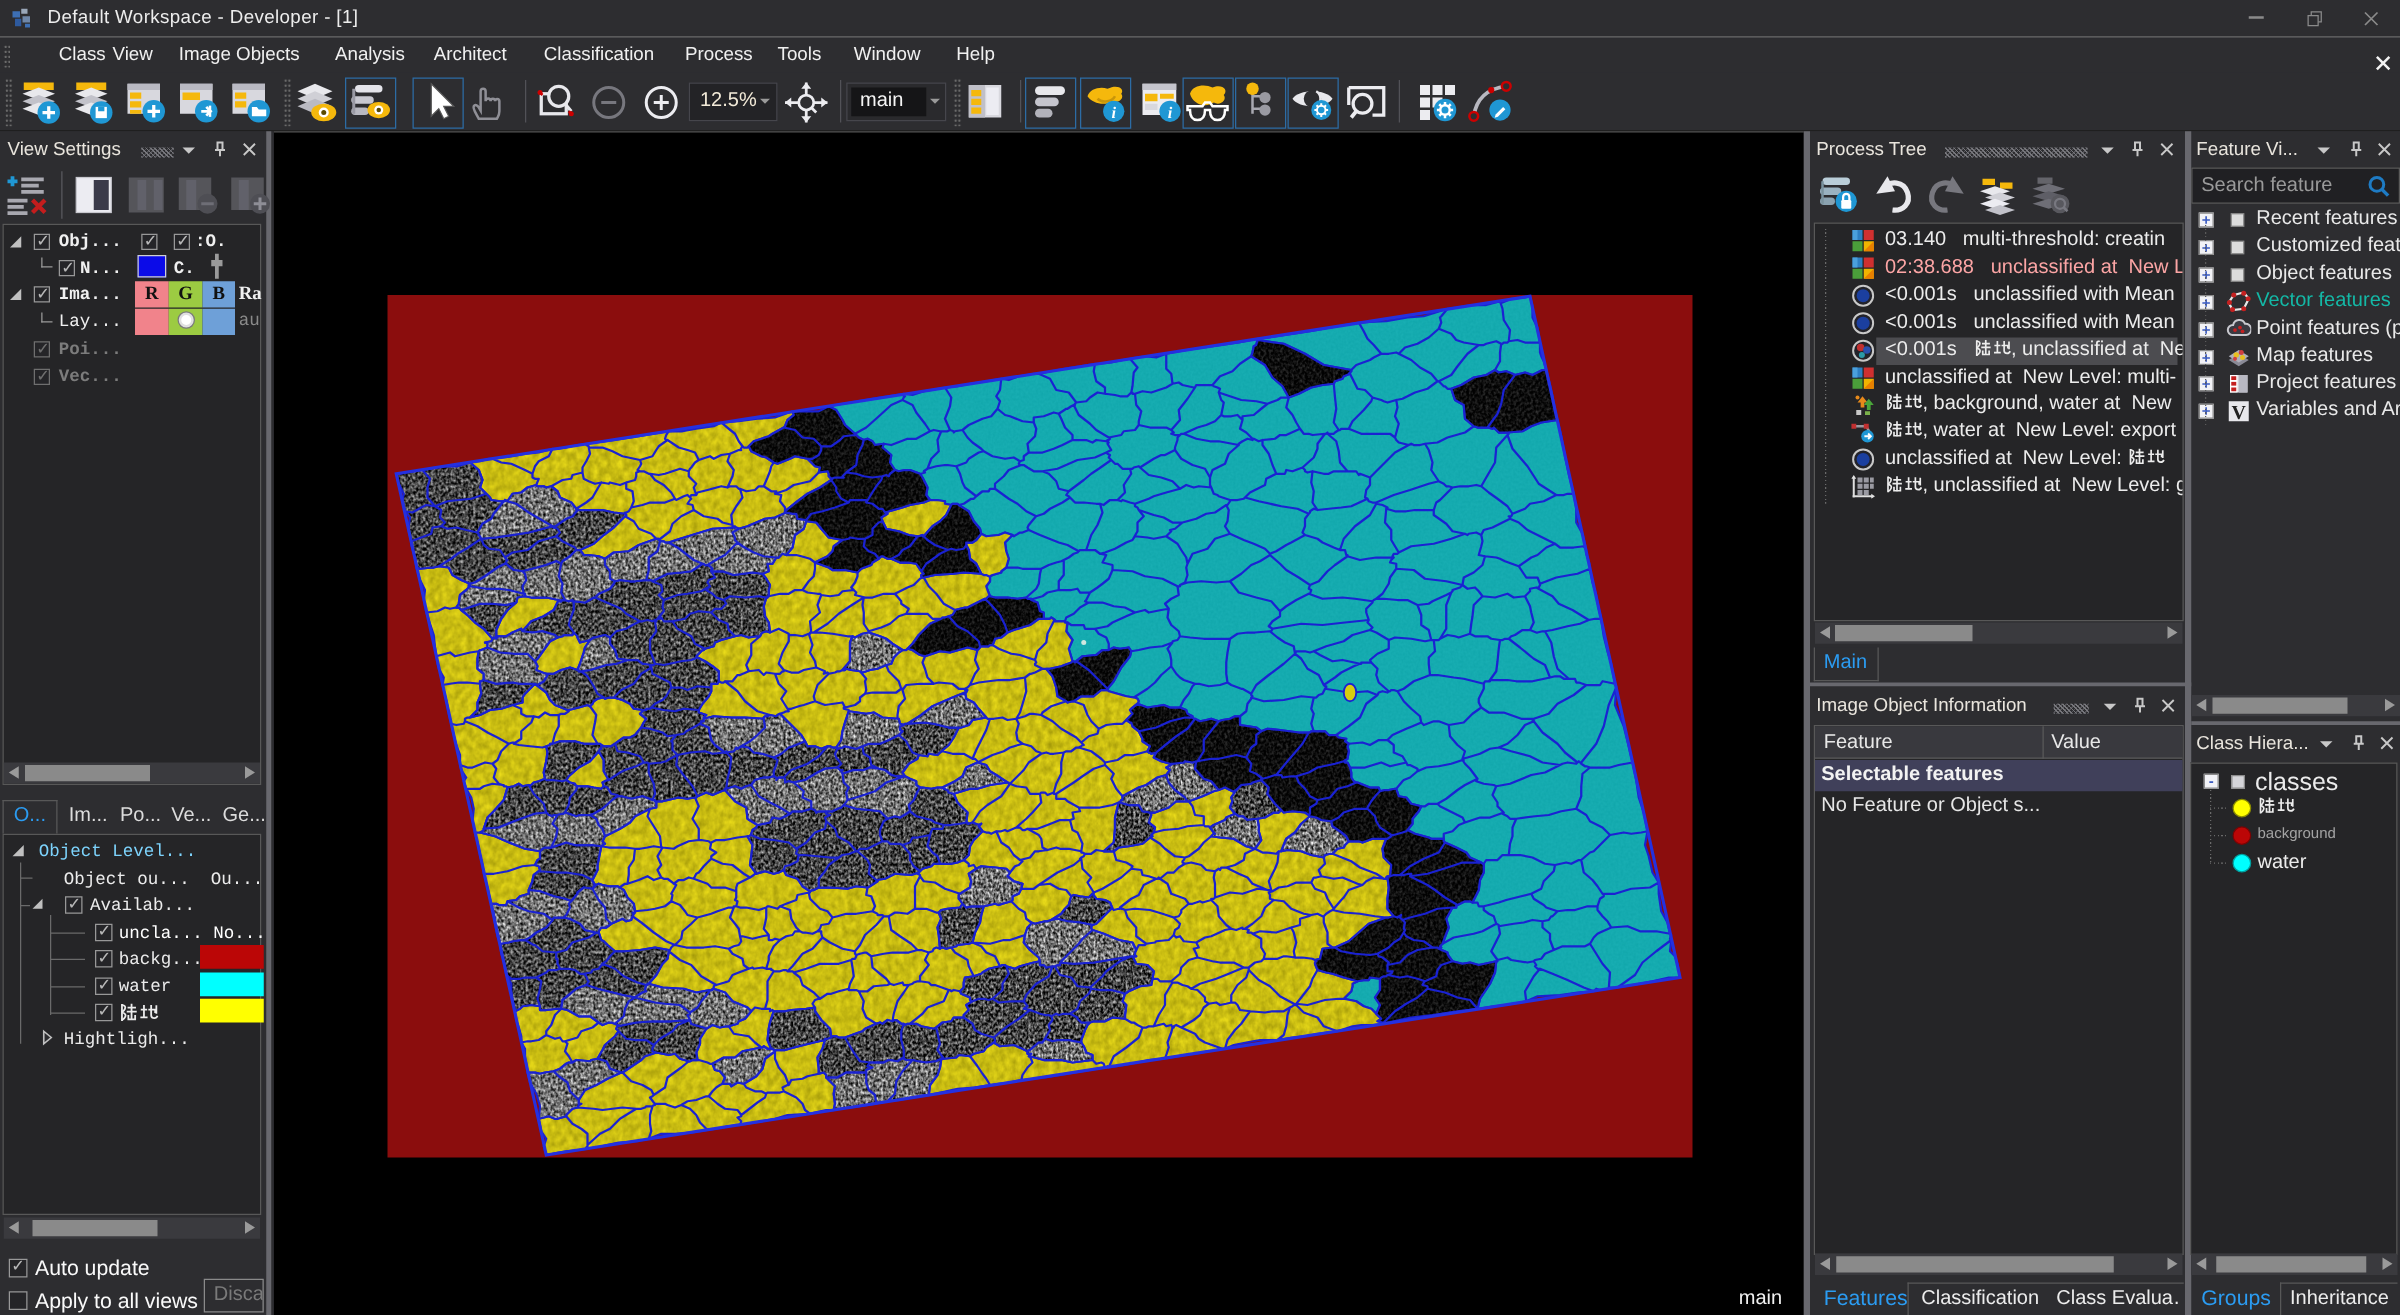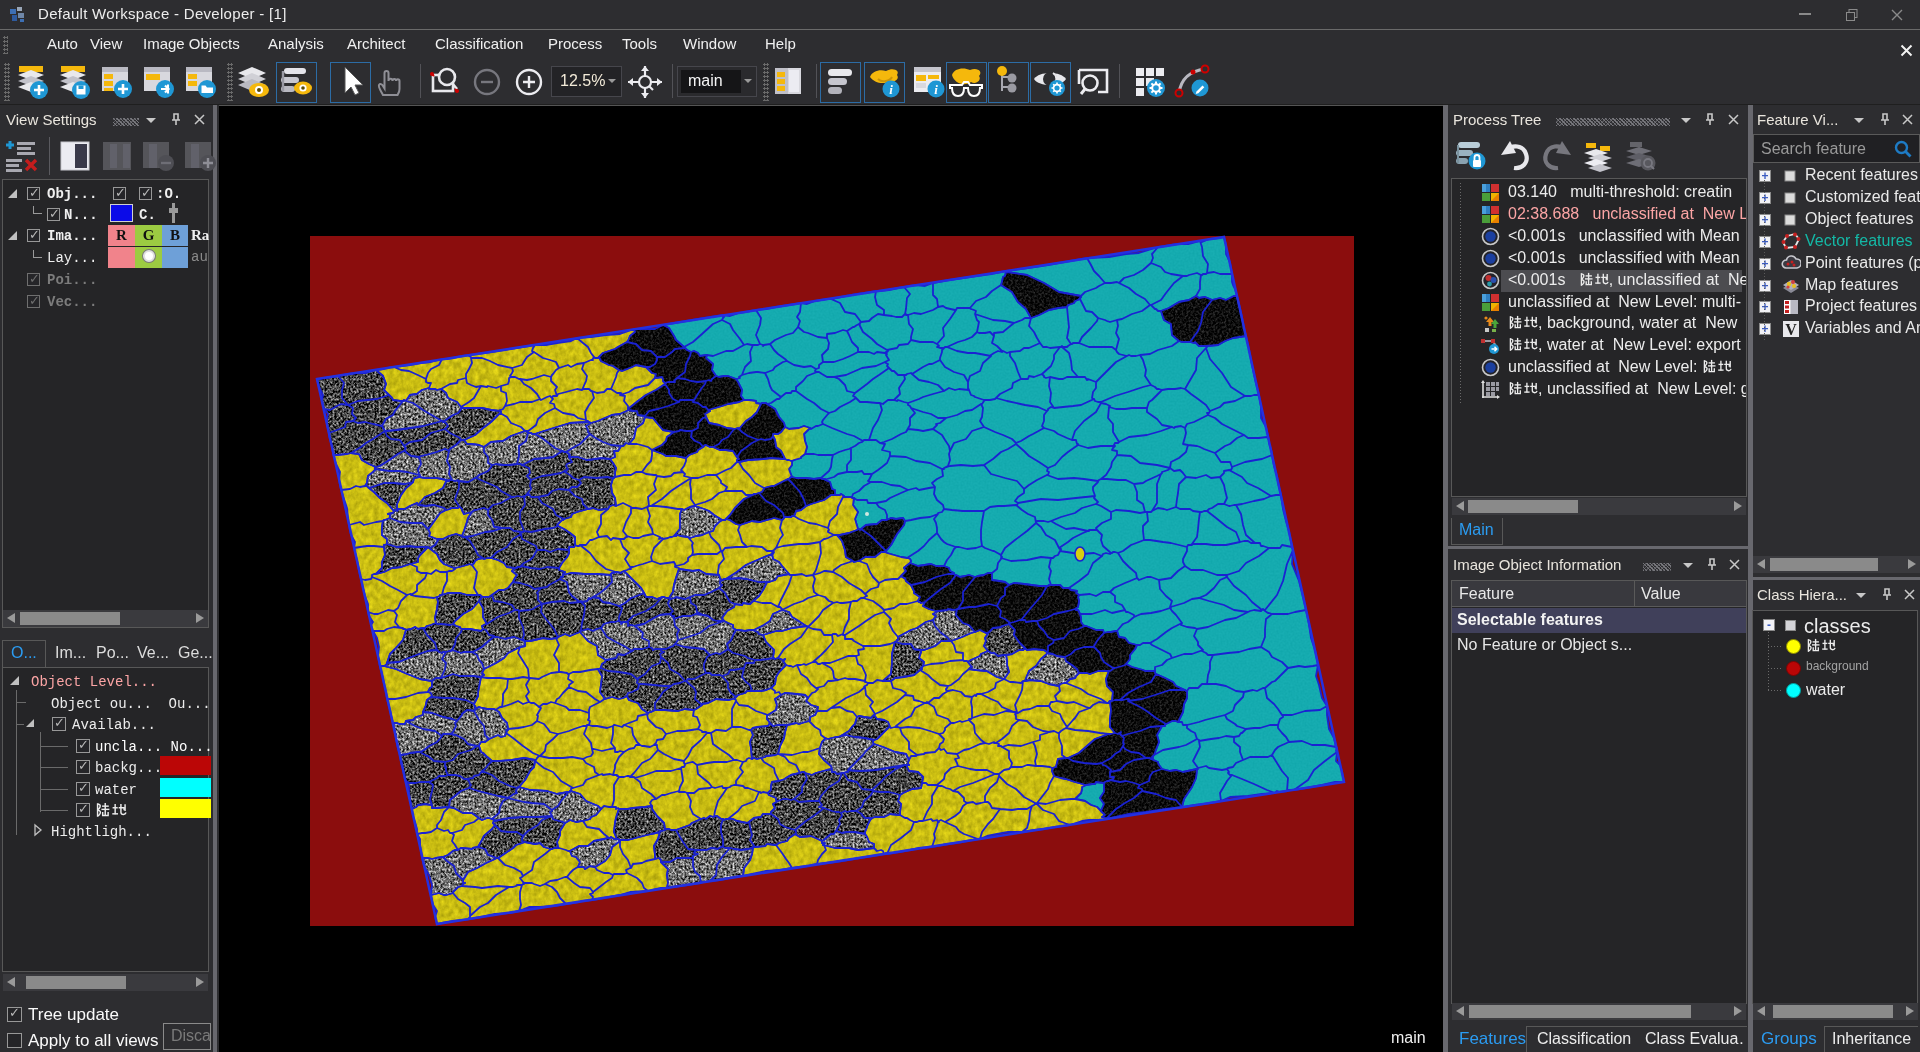--- a/index.html
+++ b/index.html
@@ -48,21 +48,21 @@
 <div class="abs winbtn" style="left:1799px;top:13px;width:12px;height:2px;background:#8a8a8a"></div>
 <svg class="ic" width="12" height="12" style="left:1846px;top:9px" viewBox="0 0 12 12">
     <rect x="3" y="0.5" width="8" height="8" fill="none" stroke="#8a8a8a"></rect>
     <rect x="0.5" y="3.5" width="8" height="8" fill="#2d2d30" stroke="#8a8a8a"></rect>
   </svg>
 <svg class="ic" width="12" height="12" style="left:1891px;top:9px" viewBox="0 0 12 12">
     <path d="M1 1 L11 11 M11 1 L1 11" stroke="#8a8a8a" stroke-width="1.4"></path>
   </svg>
 <div class="abs menubar">
 <div class="abs" style="left:3px;top:5px;width:5px;height:18px;background-image:radial-gradient(circle at 1.5px 1.5px,#6a6a6a 1px,transparent 1.2px);background-size:3px 4px"></div>
-<span style="left:47px">Auto</span>
+<span style="left:47px">Class</span>
 <span style="left:90px">View</span>
 <span style="left:143px">Image Objects</span>
 <span style="left:268px">Analysis</span>
 <span style="left:347px">Architect</span>
 <span style="left:435px">Classification</span>
 <span style="left:548px">Process</span>
 <span style="left:622px">Tools</span>
 <span style="left:683px">Window</span>
 <span style="left:765px">Help</span>
 <svg class="ic" width="13" height="13" style="left:1900px;top:13px" viewBox="0 0 13 13">
@@ -397,21 +397,21 @@
     <div class="hthumb" style="left:17px;width:100px"></div>
   </div>
 <div class="abs" style="left:2px;top:640px;width:44px;height:27px;background:#2d2d30;border:1px solid #585858;border-bottom:none"></div>
 <div class="abs bluetab" style="left:11px;top:644px;font-size:16px">O...</div>
 <div class="abs tabrow" style="left:55px;top:644px">Im...</div>
 <div class="abs tabrow" style="left:96px;top:644px">Po...</div>
 <div class="abs tabrow" style="left:137px;top:644px">Ve...</div>
 <div class="abs tabrow" style="left:178px;top:644px">Ge...</div>
 <div class="content-box" style="left:2px;top:667px;width:207px;height:305px"></div>
 <div class="abs" style="left:10px;top:676px;width:0;height:0;border-left:9px solid transparent;border-bottom:9px solid #c0c0c0"></div>
-<div class="abs mono" style="left:31px;top:674px;font-size:14px;color:#fca5a5">Object Level...</div>
+<div class="abs mono" style="left:31px;top:674px;font-size:14px;color:#7dd3fc">Object Level...</div>
 <div class="abs" style="left:16px;top:690px;width:1px;height:145px;background:#6a6a6a"></div>
 <div class="abs" style="left:16px;top:702px;width:10px;height:1px;background:#6a6a6a"></div>
 <div class="abs mono" style="left:51px;top:696px;font-size:14px;color:#ececec">Object ou...&nbsp;&nbsp;Ou...</div>
 <div class="abs" style="left:16px;top:724px;width:8px;height:1px;background:#6a6a6a"></div>
 <div class="abs" style="left:26px;top:719px;width:0;height:0;border-left:8px solid transparent;border-bottom:8px solid #c0c0c0"></div>
 <div class="cbox" style="left:52px;top:717px;width:14px;height:14px"><span class="check"></span></div>
 <div class="abs mono" style="left:72px;top:717px;font-size:14px;color:#ececec">Availab...</div>
 <div class="abs" style="left:40px;top:732px;width:1px;height:80px;background:#6a6a6a"></div>
 <div class="abs" style="left:40px;top:746px;width:28px;height:1px;background:#6a6a6a"></div>
 <div class="cbox" style="left:76px;top:739px;width:14px;height:14px"><span class="check"></span></div>
@@ -436,21 +436,21 @@
 <svg class="ic" width="10" height="12" style="left:33px;top:824px" viewBox="0 0 10 12">
     <path d="M2 1 L8 6 L2 11 Z" fill="none" stroke="#c0c0c0" stroke-width="1.3"></path>
   </svg>
 <div class="abs mono" style="left:51px;top:824px;font-size:14px;color:#ececec">Hightligh...</div>
 <div class="hscroll" style="left:3px;top:974px;width:205px">
     <div class="harr left" style="left:4px"></div>
     <div class="harr right" style="right:4px"></div>
     <div class="hthumb" style="left:23px;width:100px"></div>
   </div>
 <div class="cbox" style="left:7px;top:1007px;width:15px;height:15px"><span class="check" style="font-size:15px;color:#d8d8d8"></span></div>
-<div class="abs" style="left:28px;top:1005px;font-size:17px;color:#fafafa">Tree update</div>
+<div class="abs" style="left:28px;top:1005px;font-size:17px;color:#fafafa">Auto update</div>
 <div class="cbox" style="left:7px;top:1033px;width:15px;height:15px"></div>
 <div class="abs" style="left:28px;top:1031px;font-size:17px;color:#fafafa">Apply to all views</div>
 <div class="abs" style="left:163px;top:1023px;width:48px;height:27px;background:#2d2d30;border:1px solid #8a8a8a;color:#7a7a7a;font-size:16px;padding:3px 0 0 7px;overflow:hidden">Discard</div>
 
 <div class="abs dock-r"></div>
 <div class="abs panel-title" style="left:1453px;top:111px">Process Tree</div>
 <div class="hatch" style="left:1556px;top:118px;width:114px"></div>
 <div class="abs" style="left:1681px;top:118px;width:0;height:0;border:5px solid transparent;border-top-color:#c8c8c8"></div>
 <svg class="ic" width="12" height="13" style="left:1704px;top:113px" viewBox="0 0 12 13">
     <path d="M4 1h4v6h-4z M2 7h8 M6 7v5" stroke="#c8c8c8" stroke-width="1.6" fill="none"></path>

